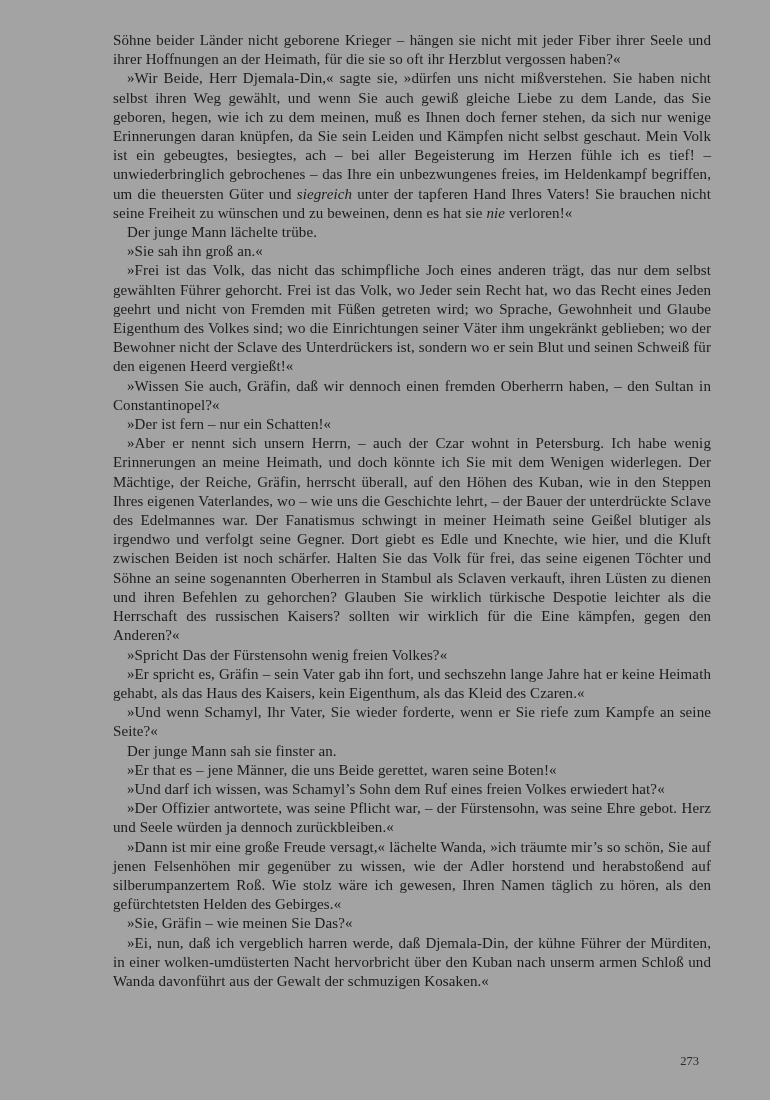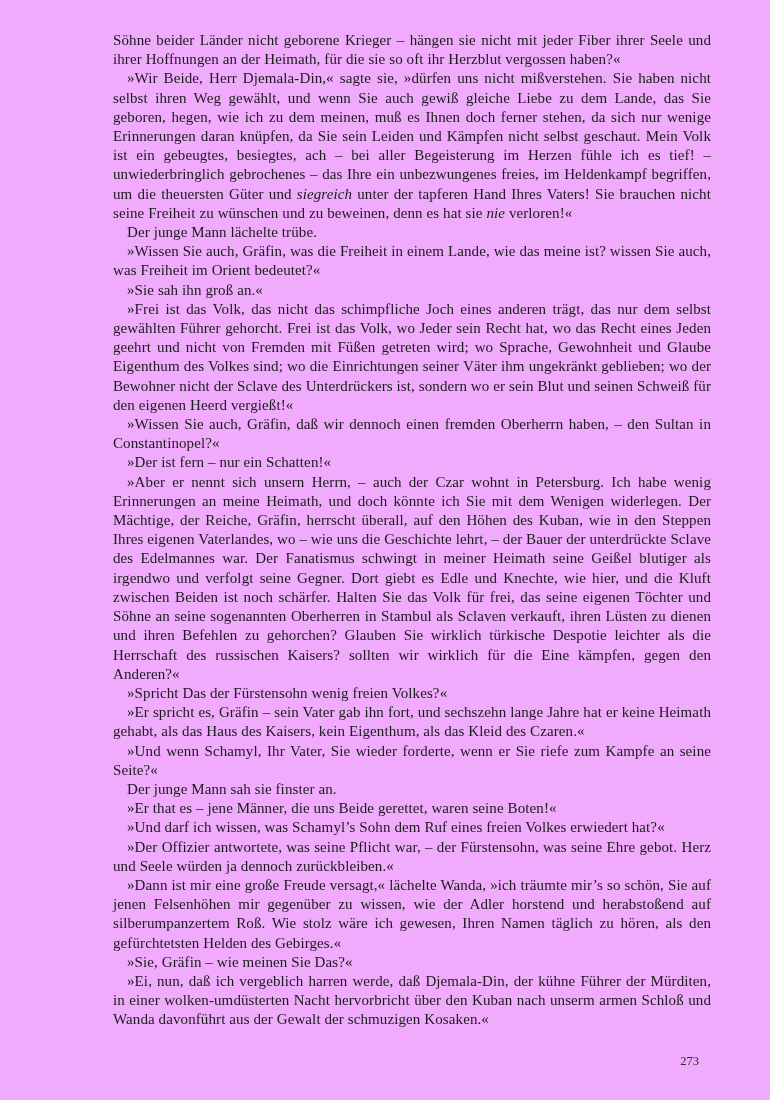--- a/index.html
+++ b/index.html
@@ -4,21 +4,21 @@
 <style>
   html, body {
     margin: 0;
     padding: 0;
     background: #ffffff;
   }
   .page {
     position: relative;
     width: 770px;
     height: 1100px;
-    background: #f0abfc;
+    background: #a3a3a3;
     font-family: "Liberation Serif", "DejaVu Serif", serif;
     color: #1b1b1b;
     overflow: hidden;
   }
   .text-block {
     position: absolute;
     left: 113px;
     top: 31px;
     width: 598px;
     font-size: 15px;
@@ -47,21 +47,20 @@
   }
 </style>
 </head>
 <body>
 
 <div class="page">
   <div class="text-block">
       <p class="para">Söhne beider Länder nicht geborene Krieger – hängen sie nicht mit jeder Fiber ihrer Seele und ihrer Hoffnungen an der Heimath, für die sie so oft ihr Herzblut vergossen haben?«</p>
       <p class="para indent">»Wir Beide, Herr Djemala-Din,« sagte sie, »dürfen uns nicht mißverstehen. Sie haben nicht selbst ihren Weg gewählt, und wenn Sie auch gewiß gleiche Liebe zu dem Lande, das Sie geboren, hegen, wie ich zu dem meinen, muß es Ihnen doch ferner stehen, da sich nur wenige Erinnerungen daran knüpfen, da Sie sein Leiden und Kämpfen nicht selbst geschaut. Mein Volk ist ein gebeugtes, besiegtes, ach – bei aller Begeisterung im Herzen fühle ich es tief! – unwiederbringlich gebrochenes – das Ihre ein unbezwungenes freies, im Heldenkampf begriffen, um die theuersten Güter und <i>siegreich</i> unter der tapferen Hand Ihres Vaters! Sie brauchen nicht seine Freiheit zu wünschen und zu beweinen, denn es hat sie <i>nie</i> verloren!«</p>
       <p class="para indent">Der junge Mann lächelte trübe.</p>
-      <p class="para indent">»Wissen Sie auch, Gräfin, was die Freiheit in einem Lande, wie das meine ist? wissen Sie auch, was Freiheit im Orient bedeutet?«</p>
       <p class="para indent">»Sie sah ihn groß an.«</p>
       <p class="para indent">»Frei ist das Volk, das nicht das schimpfliche Joch eines anderen trägt, das nur dem selbst gewählten Führer gehorcht. Frei ist das Volk, wo Jeder sein Recht hat, wo das Recht eines Jeden geehrt und nicht von Fremden mit Füßen getreten wird; wo Sprache, Gewohnheit und Glaube Eigenthum des Volkes sind; wo die Einrichtungen seiner Väter ihm ungekränkt geblieben; wo der Bewohner nicht der Sclave des Unterdrückers ist, sondern wo er sein Blut und seinen Schweiß für den eigenen Heerd vergießt!«</p>
       <p class="para indent">»Wissen Sie auch, Gräfin, daß wir dennoch einen fremden Oberherrn haben, – den Sultan in Constantinopel?«</p>
       <p class="para indent">»Der ist fern – nur ein Schatten!«</p>
       <p class="para indent">»Aber er nennt sich unsern Herrn, – auch der Czar wohnt in Petersburg. Ich habe wenig Erinnerungen an meine Heimath, und doch könnte ich Sie mit dem Wenigen widerlegen. Der Mächtige, der Reiche, Gräfin, herrscht überall, auf den Höhen des Kuban, wie in den Steppen Ihres eigenen Vaterlandes, wo – wie uns die Geschichte lehrt, – der Bauer der unterdrückte Sclave des Edelmannes war. Der Fanatismus schwingt in meiner Heimath seine Geißel blutiger als irgendwo und verfolgt seine Gegner. Dort giebt es Edle und Knechte, wie hier, und die Kluft zwischen Beiden ist noch schärfer. Halten Sie das Volk für frei, das seine eigenen Töchter und Söhne an seine sogenannten Oberherren in Stambul als Sclaven verkauft, ihren Lüsten zu dienen und ihren Befehlen zu gehorchen? Glauben Sie wirklich türkische Despotie leichter als die Herrschaft des russischen Kaisers? sollten wir wirklich für die Eine kämpfen, gegen den Anderen?«</p>
       <p class="para indent">»Spricht Das der Fürstensohn wenig freien Volkes?«</p>
       <p class="para indent">»Er spricht es, Gräfin – sein Vater gab ihn fort, und sechszehn lange Jahre hat er keine Heimath gehabt, als das Haus des Kaisers, kein Eigenthum, als das Kleid des Czaren.«</p>
       <p class="para indent">»Und wenn Schamyl, Ihr Vater, Sie wieder forderte, wenn er Sie riefe zum Kampfe an seine Seite?«</p>
       <p class="para indent">Der junge Mann sah sie finster an.</p>
       <p class="para indent">»Er that es – jene Männer, die uns Beide gerettet, waren seine Boten!«</p>

